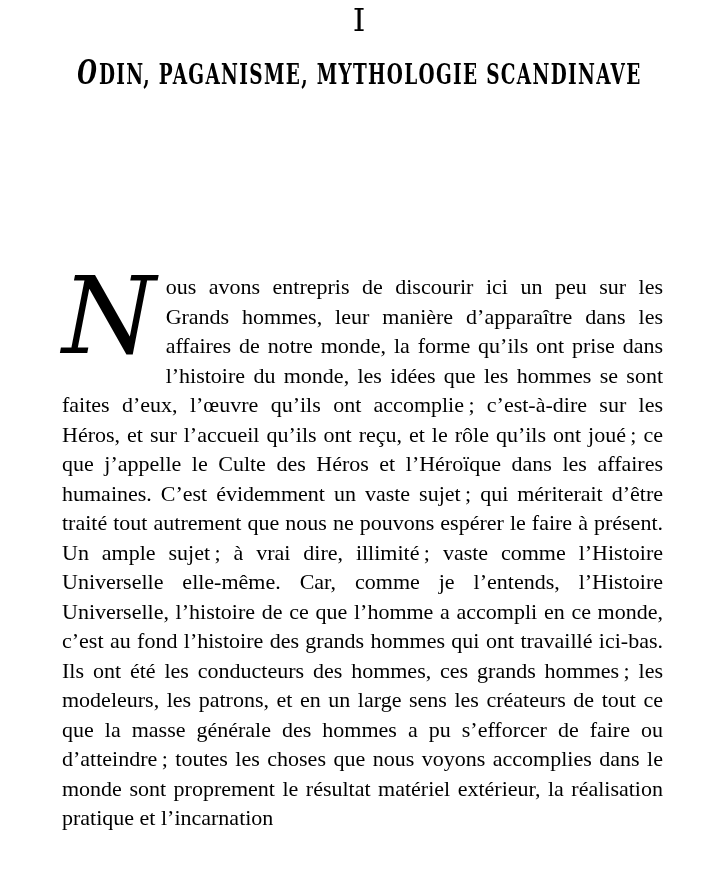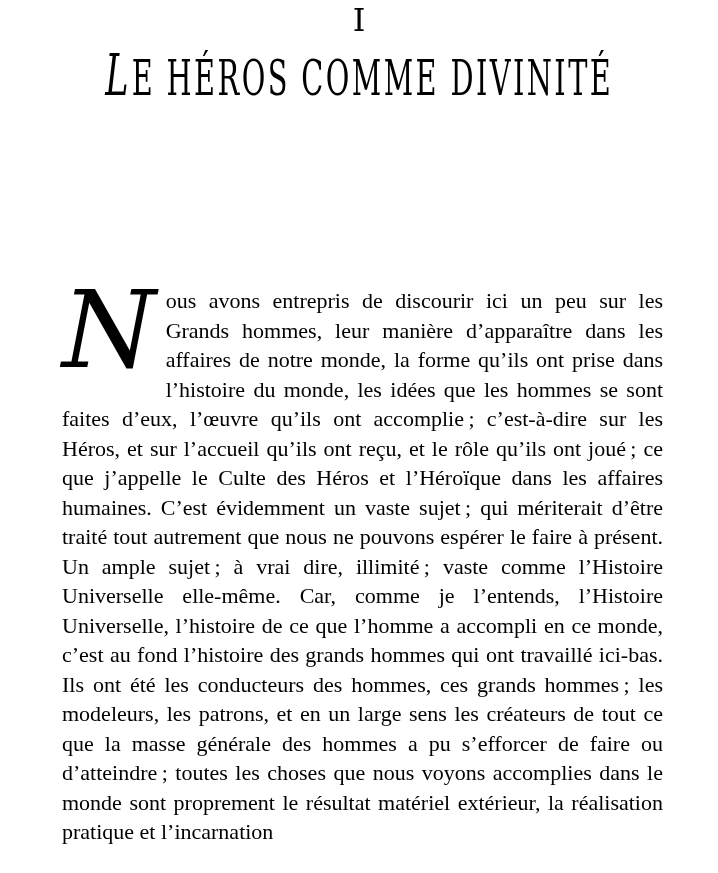--- a/index.html
+++ b/index.html
@@ -100,22 +100,22 @@
     color: #000000;
   }
 </style>
 </head>
 <body>
 
 <div class="page">
 
   <div class="chapter-number">I</div>
 
-  <h1 class="title-row">
-    <span class="title-scale"><span class="initial">L</span><span class="caps">e héros comme divinité</span></span>
-  </h1>
 
+  <h2 class="subtitle-row">
+    <span class="subtitle-scale"><span class="initial">O</span><span class="caps">din, paganisme, mythologie scandinave</span></span>
+  </h2>
 
   <div class="body-text">
     <span class="drop-cap">N</span><span>ous avons entrepris de discourir ici un peu sur les Grands hommes, leur manière d’apparaître dans les affaires de notre monde, la forme qu’ils ont prise dans l’histoire du monde, les idées que les hommes se sont faites d’eux, l’œuvre qu’ils ont accomplie ; c’est-à-dire sur les Héros, et sur l’accueil qu’ils ont reçu, et le rôle qu’ils ont joué ; ce que j’appelle le Culte des Héros et l’Héroïque dans les affaires humaines. C’est évidemment un vaste sujet ; qui mériterait d’être traité tout autrement que nous ne pouvons espérer le faire à présent. Un ample sujet ; à vrai dire, illimité ; vaste comme l’Histoire Universelle elle-même. Car, comme je l’entends, l’Histoire Universelle, l’histoire de ce que l’homme a accompli en ce monde, c’est au fond l’histoire des grands hommes qui ont travaillé ici-bas. Ils ont été les conducteurs des hommes, ces grands hommes ; les modeleurs, les patrons, et en un large sens les créateurs de tout ce que la masse générale des hommes a pu s’efforcer de faire ou d’atteindre ; toutes les choses que nous voyons accomplies dans le monde sont proprement le résultat matériel extérieur, la réalisation pratique et l’incarnation</span>
   </div>
 
 </div>
 
 </body></html>

